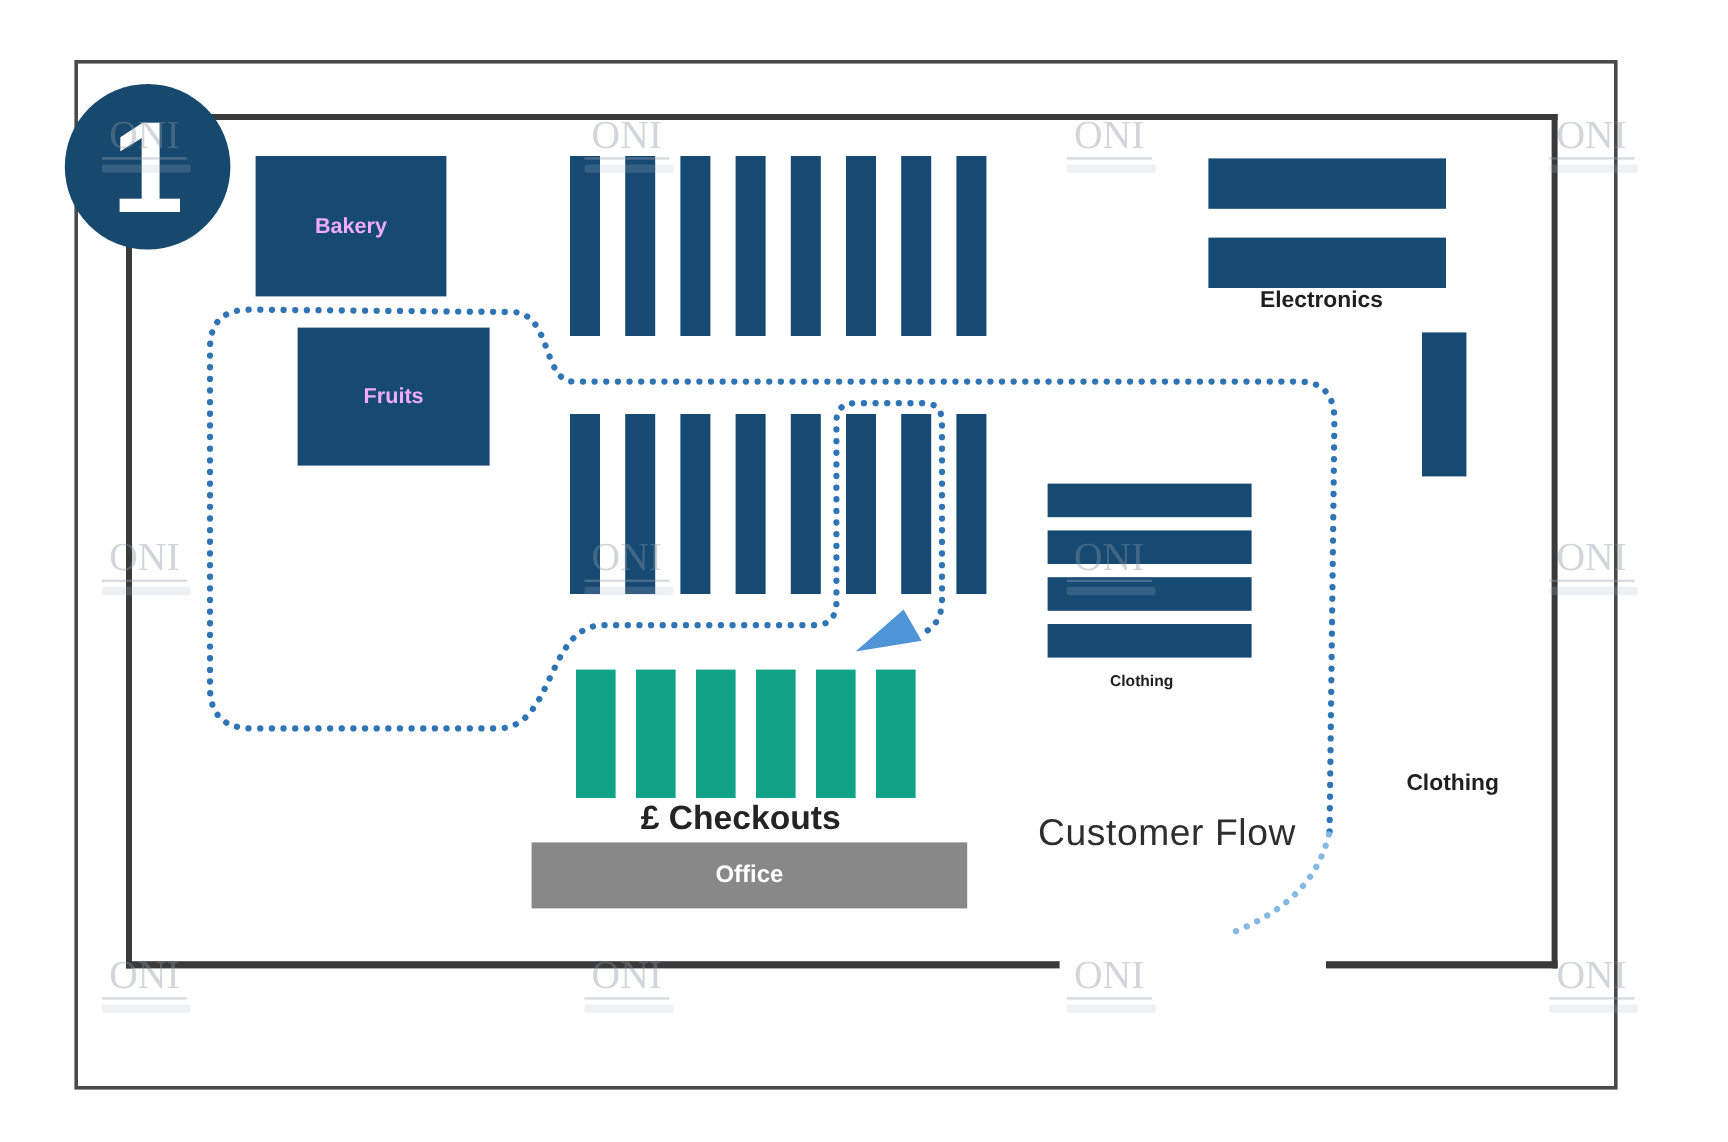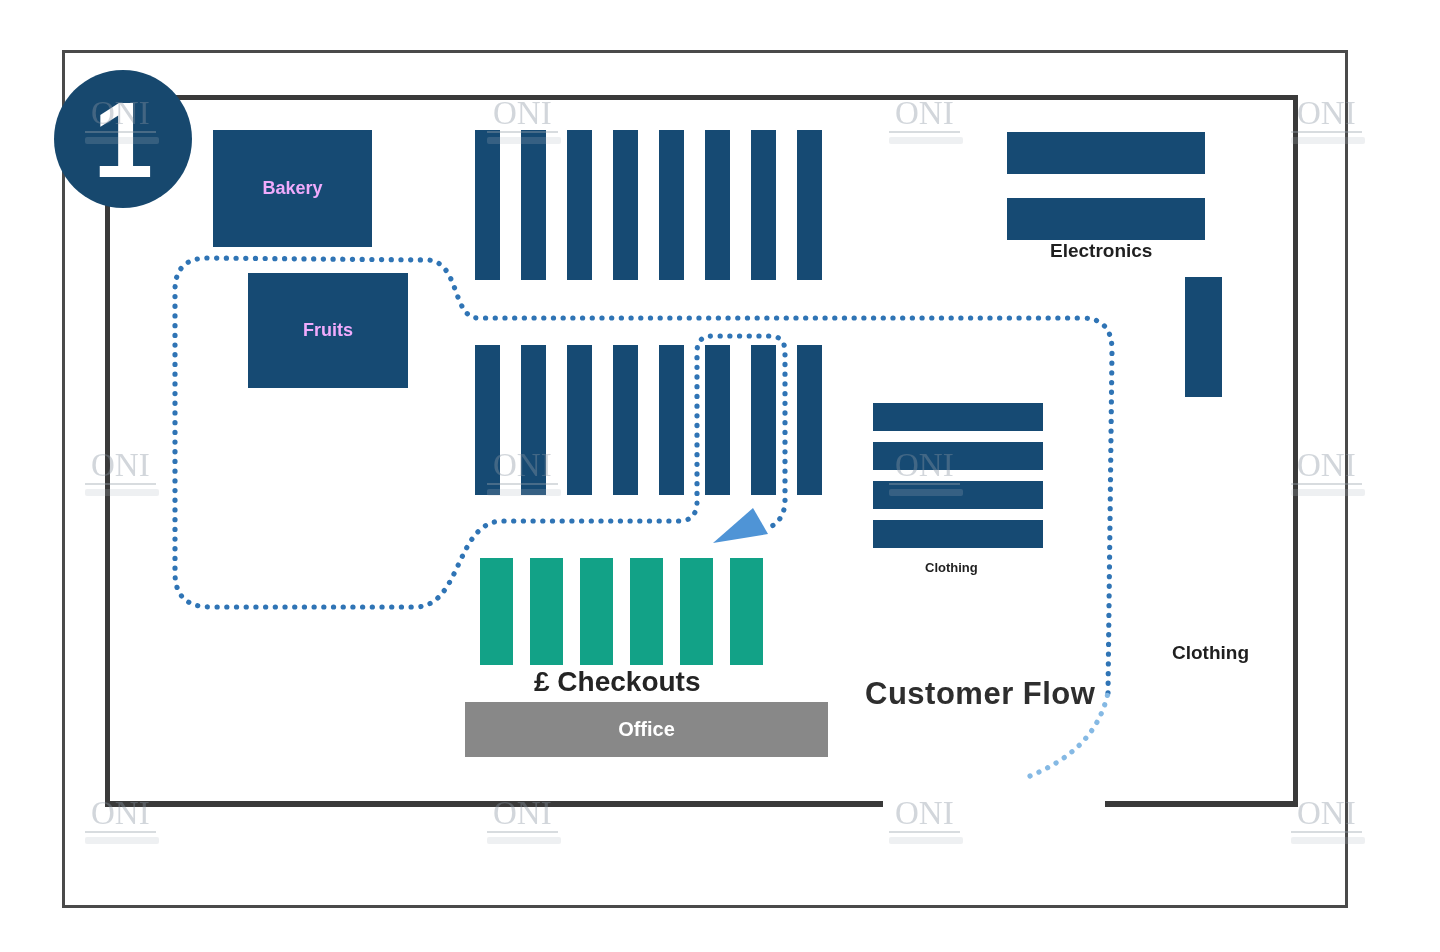--- a/index.html
+++ b/index.html
@@ -40,31 +40,31 @@
 
   
   .clothing-racks{position:absolute;left:873px;top:403px;display:flex;flex-direction:column;gap:11px;z-index:2;}
   .clothing-rack{width:170px;height:28px;background:#164a73;}
 
   
   .checkout-lanes{position:absolute;left:480px;top:558px;display:flex;gap:17px;z-index:2;}
   .checkout-lane{width:33px;height:107px;background:#12a287;}
 
   
-  .office{position:absolute;left:465px;top:702px;width:363px;height:55px;background:#888888;
+  .office{position:absolute;left:443px;top:702px;width:363px;height:55px;background:#888888;
           color:#ffffff;display:flex;align-items:center;justify-content:center;
           font-weight:bold;font-size:20px;z-index:2;}
 
   
   .label{position:absolute;color:#1f1f1f;z-index:5;white-space:nowrap;}
   .label-electronics{left:1050px;top:240px;font-size:19px;font-weight:bold;}
   .label-clothing{left:925px;top:560px;font-size:13px;font-weight:bold;}
   .label-trolleys{left:1172px;top:642px;font-size:19px;font-weight:bold;}
   .label-checkouts{left:534px;top:666px;font-size:28px;font-weight:bold;color:#242424;}
-  .label-customer-flow{left:865px;top:676px;font-size:31px;color:#2e2e2e;font-weight:bold;letter-spacing:0.5px;}
+  .label-customer-flow{left:865px;top:676px;font-size:31px;color:#2e2e2e;font-weight:normal;letter-spacing:0.5px;}
   .label-entrance{left:893px;top:788px;font-size:29px;font-weight:bold;color:#1c1c1c;z-index:6;}
 
   
   .flow-svg{position:absolute;left:0;top:0;width:1440px;height:952px;z-index:3;pointer-events:none;}
 
   
   .wm{position:absolute;z-index:7;pointer-events:none;text-align:left;opacity:0.38;}
   .wm-text{font-family:"Liberation Serif", serif;font-size:33px;color:#8a96a3;
            border-bottom:2px solid #9aa4ae;padding:0 6px;line-height:1.05;display:inline-block;}
   .wm-sub{margin-top:4px;height:7px;width:74px;margin-left:auto;margin-right:auto;

